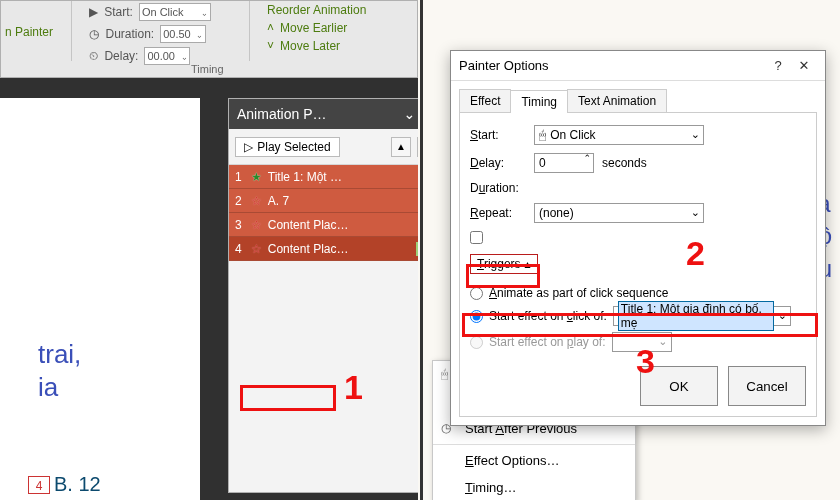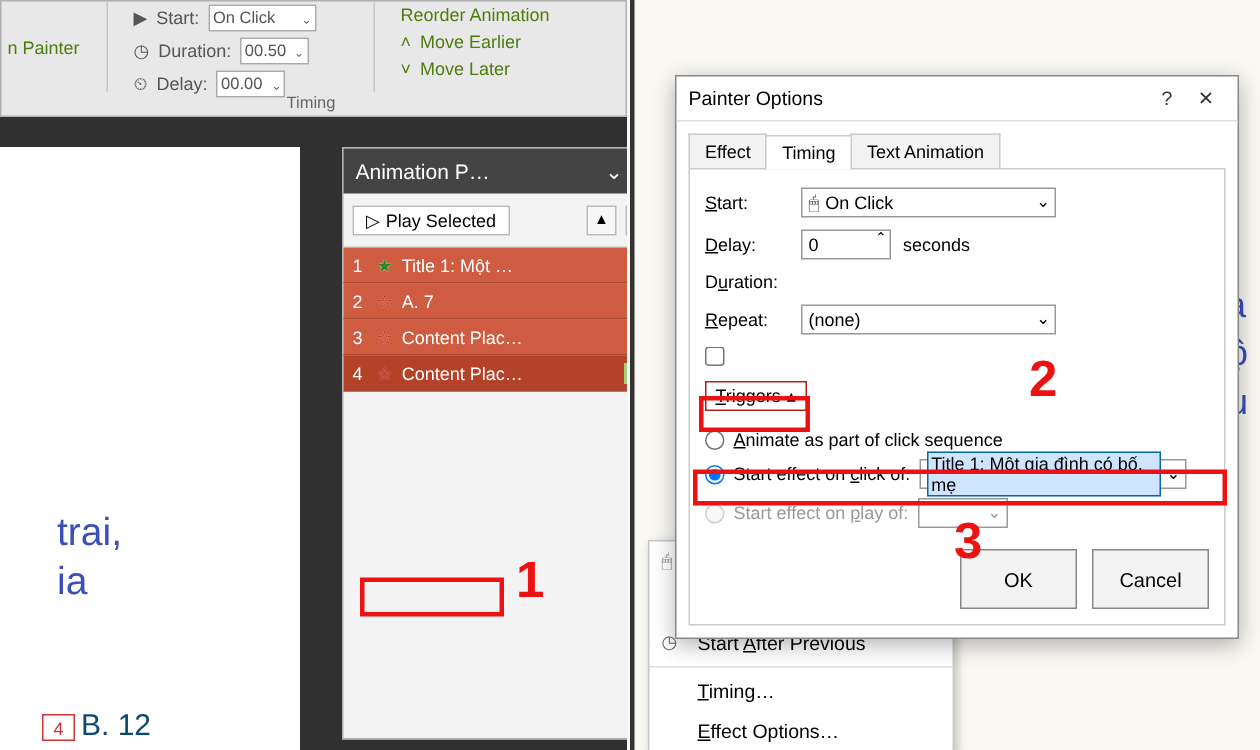--- a/index.html
+++ b/index.html
@@ -180,22 +180,22 @@
       </div>
   </div>
 </div>
 
 <div class="apane" style="background:none;border:none;">
  <div class="menu">
   <div class="mi"><span class="ic">🖱</span><span>Start On <u>C</u>lick</span></div>
   <div class="mi"><span>Start <u>W</u>ith Previous</span></div>
   <div class="mi"><span class="ic">◷</span><span>Start <u>A</u>fter Previous</span></div>
   <div class="sep"></div>
+  <div class="mi"><span><u>E</u>ffect Options…</span></div>
   <div class="mi"><span><u>T</u>iming…</span></div>
-  <div class="mi"><span><u>E</u>ffect Options…</span></div>
 
  </div>
 </div>
 <div class="redbox1"></div>
 <div class="annot1">1</div>
 
 <div class="rslide">
   <div class="txt">
     <div>và</div>
     <div>nộ</div>

